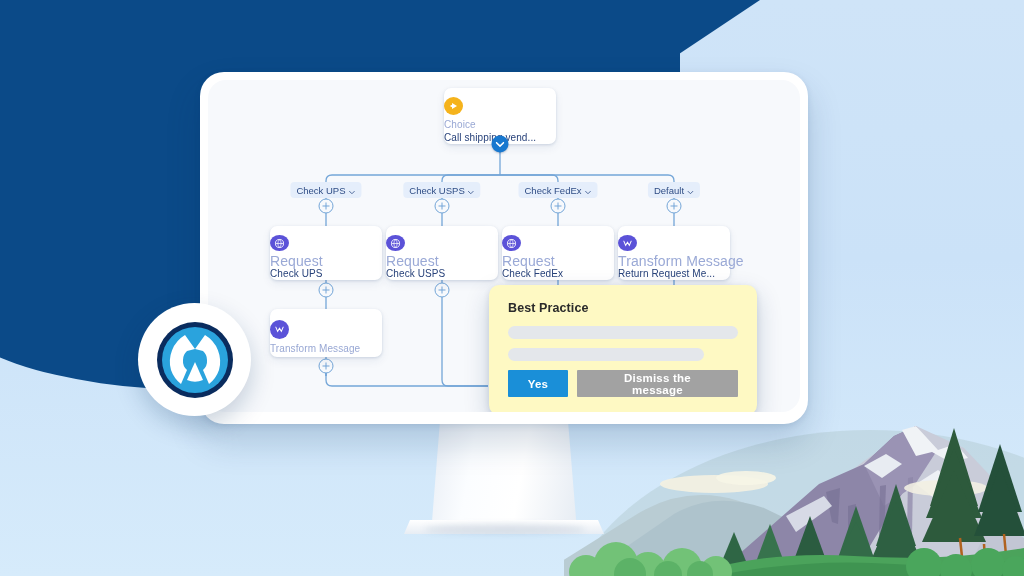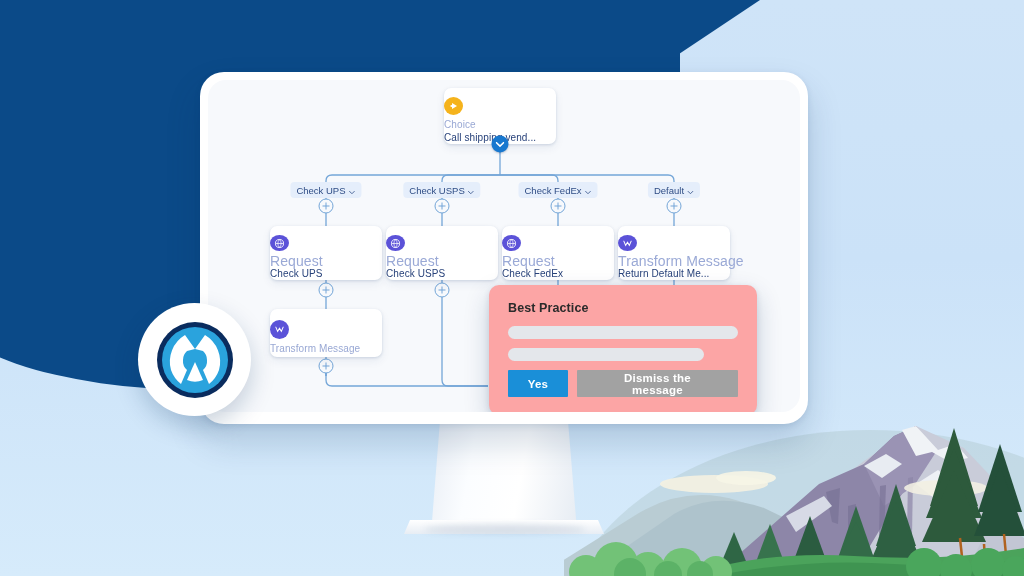--- a/index.html
+++ b/index.html
@@ -125,21 +125,21 @@
     position:absolute;width:17px;height:17px;border-radius:50%;
     background:#1878cf;transform:translate(-50%,-50%);
     display:flex;align-items:center;justify-content:center;
     box-shadow:0 1px 2px rgba(0,40,90,.25);
   }
   .chevdot svg{display:block;}
 
   
   .dialog{
     position:absolute;left:489px;top:277px;width:268px;height:130px;
-    background:#fca5a5;border-radius:10px;
+    background:#fef9c3;border-radius:10px;
     box-shadow:0 10px 26px rgba(12,45,90,.20), 0 2px 6px rgba(12,45,90,.12);
     padding:16px 19px 0 19px;box-sizing:border-box;
   }
   .dialog h3{
     margin:0 0 11px 0;font-size:12.5px;color:#2b2b2b;font-weight:bold;
     letter-spacing:.1px;
   }
   .skel{background:#e4e7eb;border-radius:7px;height:13px;margin-bottom:9px;}
   .skel.w1{width:100%;}
   .skel.w2{width:85%;}
@@ -389,21 +389,21 @@
           <div class="l2">Check FedEx</div>
         </div>
 
         <div class="node" style="left:410px;top:146px;width:112px;height:54px;">
           <div class="ic ic-violet">
             <svg width="11" height="11" viewBox="0 0 12 12">
                 <path d="M2 3.4 L4 8 L6 4.6 L8 8 L10 3.4" stroke="#fff" stroke-width="1.1" fill="none" stroke-linecap="round"></path>
               </svg>
           </div>
           <div class="l1">Transform Message</div>
-          <div class="l2">Return Default Me...</div>
+          <div class="l2">Return Request Me...</div>
         </div>
 
         <div class="node single" style="left:62px;top:229px;width:112px;height:48px;justify-content:center;padding-top:8px;">
           <div class="ic ic-violet">
             <svg width="11" height="11" viewBox="0 0 12 12">
                 <path d="M2 3.4 L4 8 L6 4.6 L8 8 L10 3.4" stroke="#fff" stroke-width="1.1" fill="none" stroke-linecap="round"></path>
               </svg>
           </div>
           <div class="l1">Transform Message</div>
         </div>

